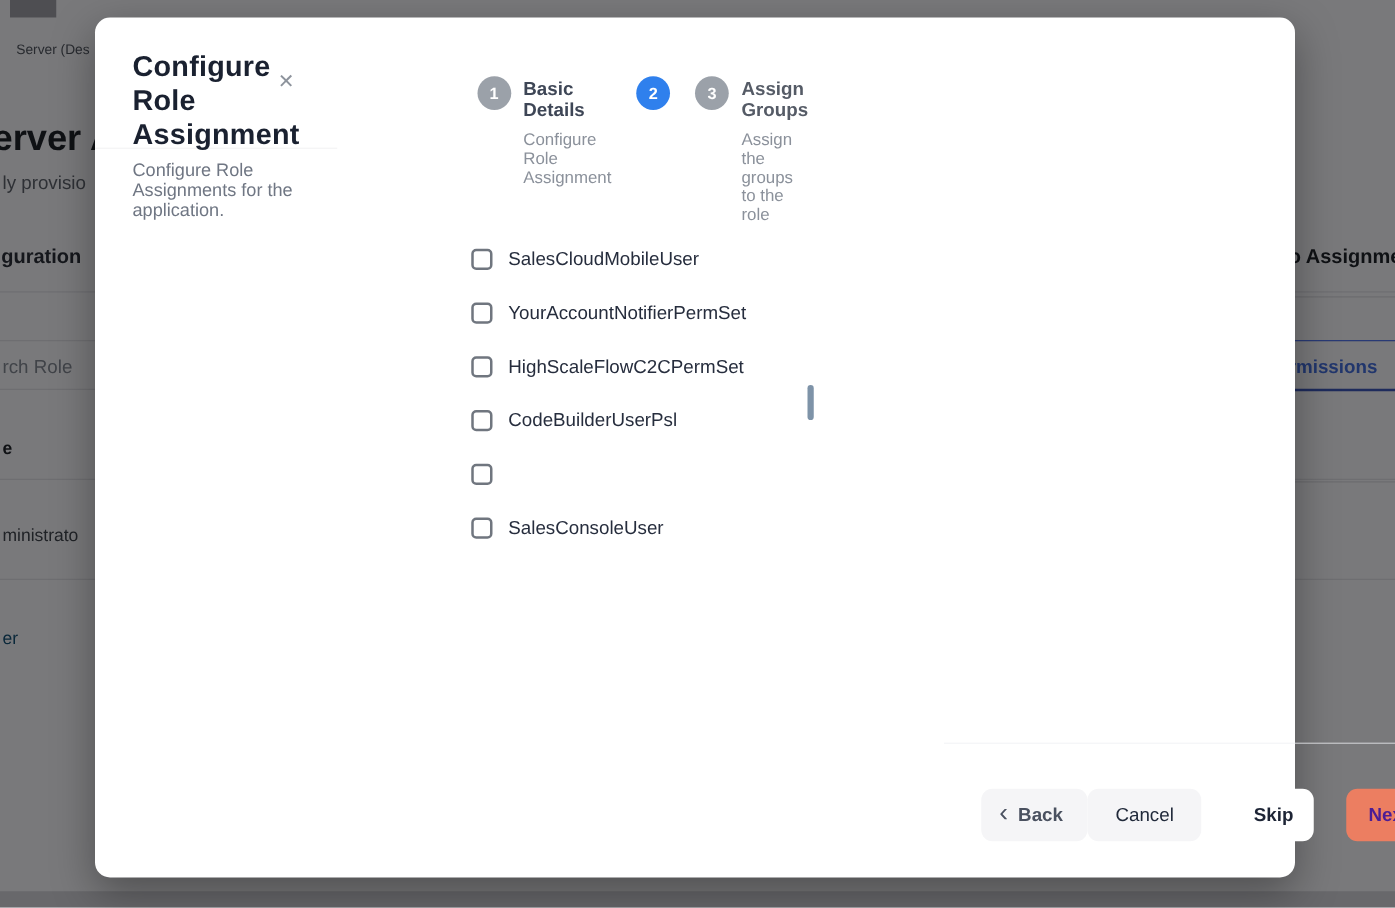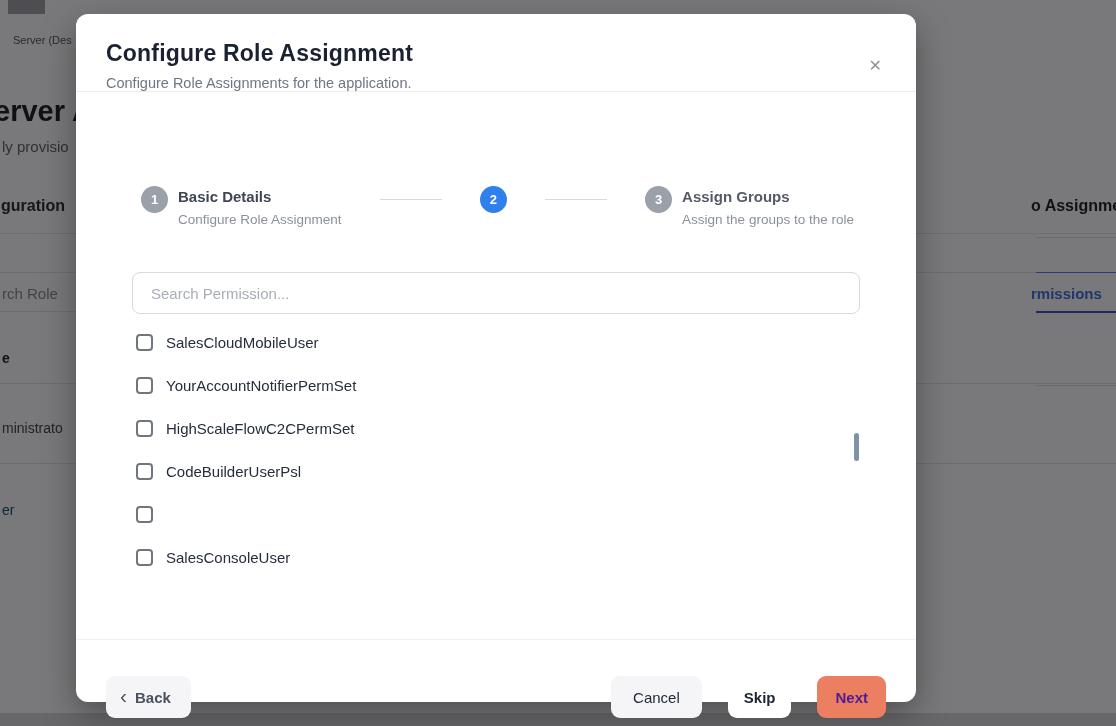--- a/index.html
+++ b/index.html
@@ -22,23 +22,23 @@
   .bg-line-right { position:absolute; left:1036px; width:80px; height:1px; background:#d6d6da; }
   .bg-right-heading { left:1031px; top:197px; font-size:16px; font-weight:700; color:#15191f; }
   .bg-right-tab { left:1031px; top:285px; font-size:15px; font-weight:700; color:#3b66d6; }
   .bg-blue-line { position:absolute; left:1036px; width:80px; height:2px; background:#4c6fe8; }
   .bg-bottom-band { position:absolute; left:0; top:713px; width:1116px; height:13px; background:#cfcfd3; }
 
   
   .overlay { position:absolute; inset:0; background:rgba(10,10,12,0.52); }
 
   
-  .modal { position:absolute; left:76px; top:14px; width:840px; height:688px;
+  .modal { position:absolute; left:76px; top:14px; width:960px; height:688px;
     background:#ffffff; border-radius:12px; box-shadow:0 12px 34px rgba(0,0,0,0.35);
-    display:flex; flex-direction:column;gap:47px; }
+    display:flex; flex-direction:row;gap:47px; }
 
   .modal-header { position:relative; height:105px; padding:26px 30px 0 30px;
     border-bottom:1px solid #ededf0; border-radius:12px 12px 0 0; }
   .modal-title { font-size:23px; font-weight:700; color:#1a2130; letter-spacing:0.2px; }
   .modal-subtitle { margin-top:8px; font-size:14.5px; color:#6f7683; }
   .modal-close { position:absolute; right:34px; top:44px; font-size:16px; color:#8d939c;
     cursor:pointer; line-height:1; }
 
   .modal-body { position:relative; flex:1; }
 
@@ -138,23 +138,20 @@
       <div class="connector"></div>
       <div class="step upcoming">
         <div class="step-circle">3</div>
         <div class="step-text">
           <div class="step-title">Assign Groups</div>
           <div class="step-sub">Assign the groups to the role</div>
         </div>
       </div>
     </div>
 
-    <div class="search-wrap">
-      <input class="search-input" type="text" placeholder="Search Permission..." style="">
-    </div>
 
     <div class="scroll-thumb"></div>
 
     <div class="perm-list">
       <div class="perm-row">
         <span class="perm-checkbox"></span>
         <span class="perm-label">SalesCloudMobileUser</span>
       </div>
       <div class="perm-row">
         <span class="perm-checkbox"></span>

